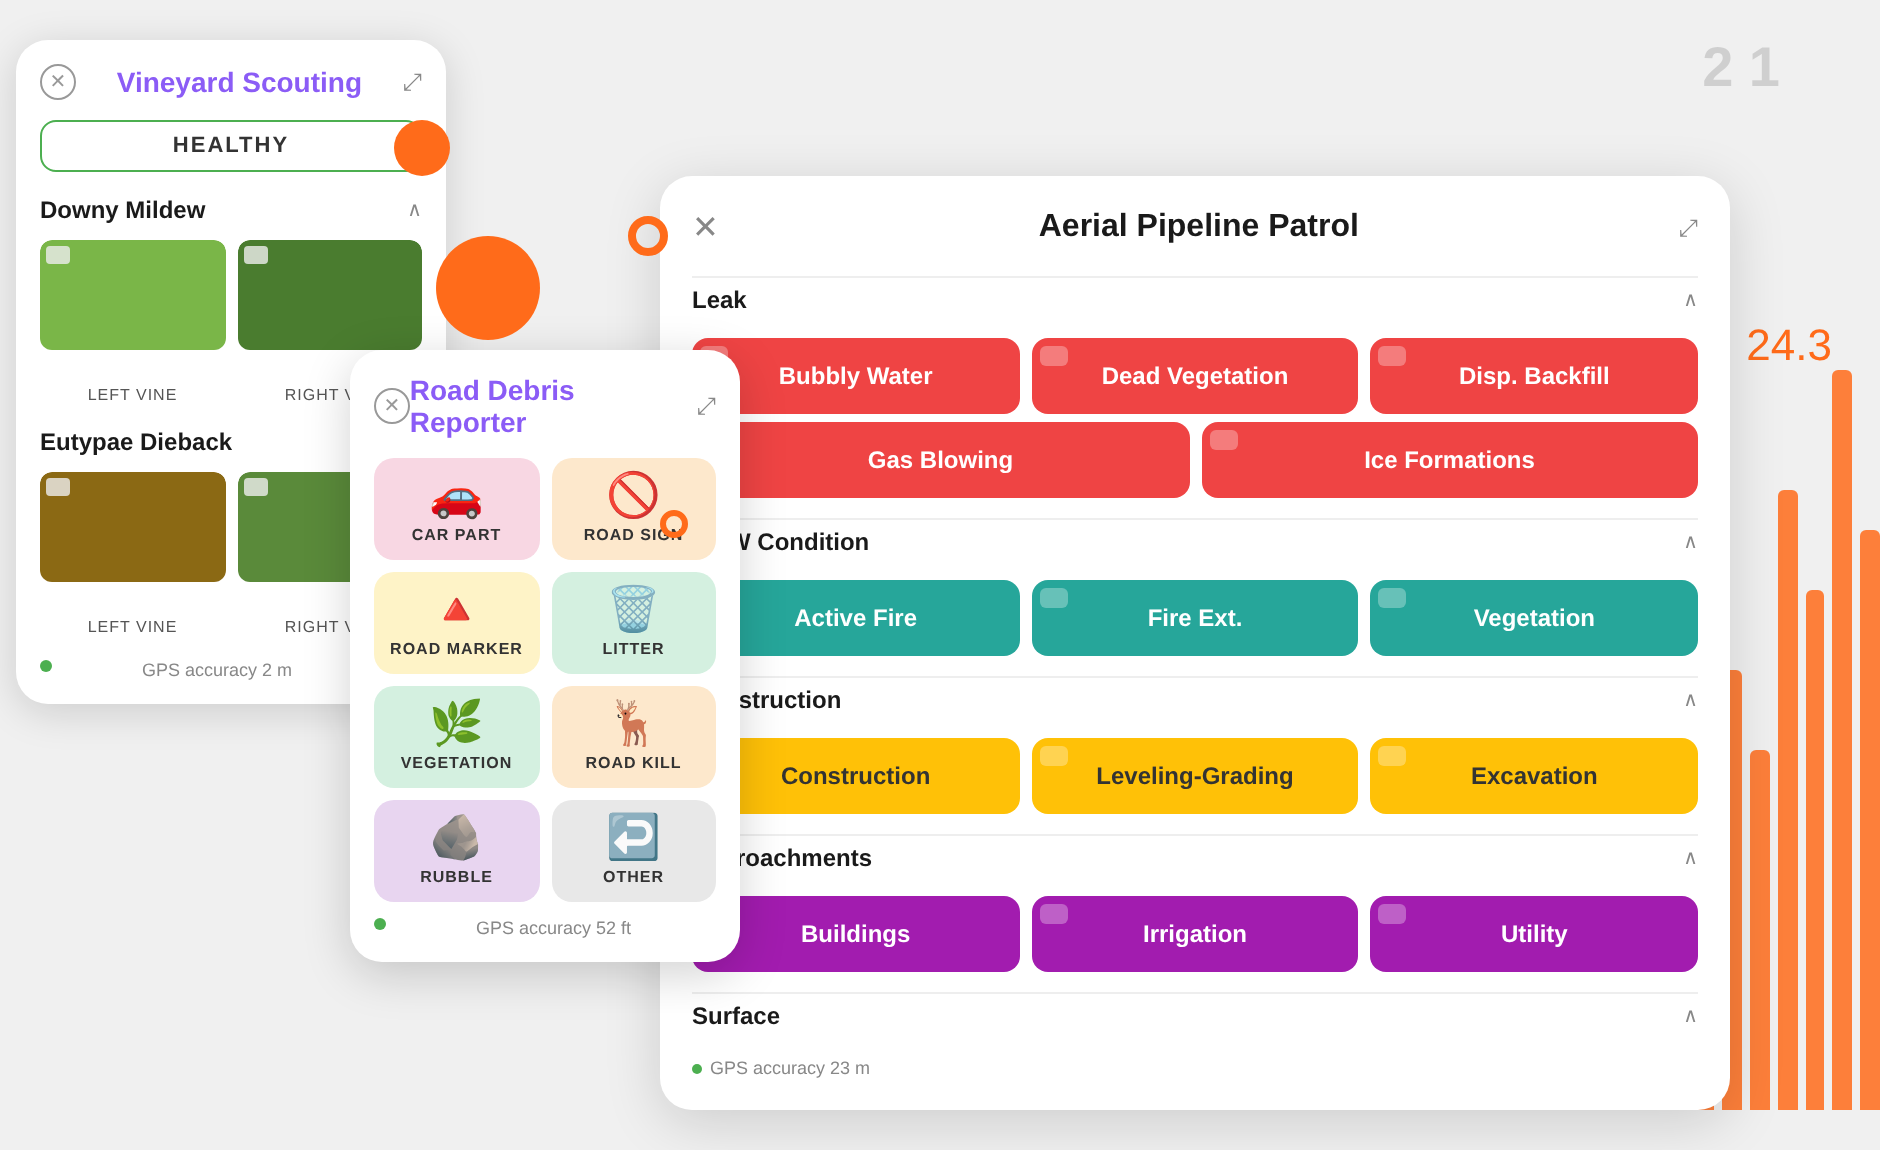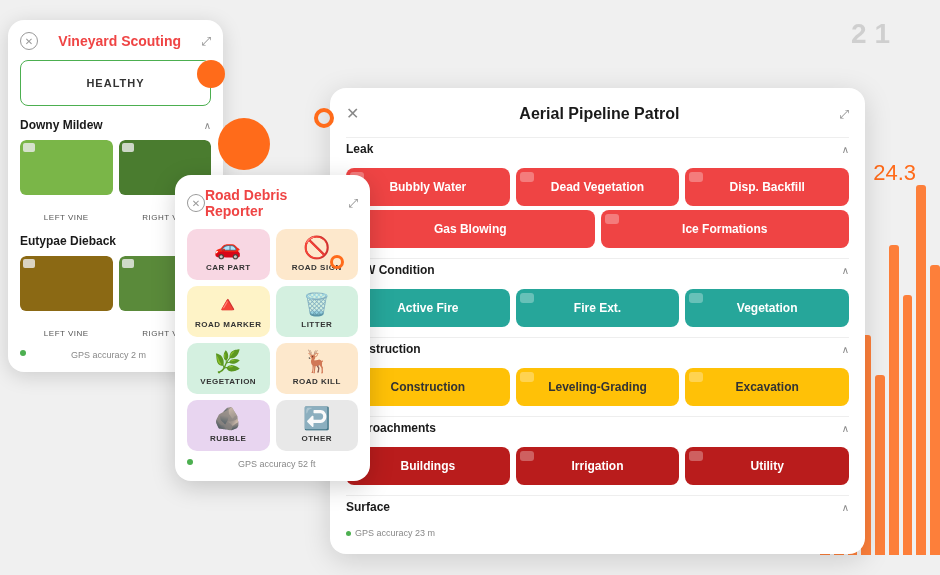--- a/index.html
+++ b/index.html
@@ -33,30 +33,30 @@
     .panel-close {
       width: 18px; height: 18px;
       border: 1.5px solid #999;
       border-radius: 50%;
       display: flex; align-items: center; justify-content: center;
       font-size: 10px; color: #999; cursor: pointer;
     }
     .panel-title {
       font-size: 14px;
       font-weight: 700;
-      color: #ef4444;
+      color: #8b5cf6;
     }
     .panel-expand {
       font-size: 12px; color: #888; cursor: pointer;
     }
     .healthy-badge {
       border: 1.5px solid #4CAF50;
       border-radius: 8px;
       text-align: center;
-      padding: 16px 0;
+      padding: 6px 0;
       font-size: 11px;
       font-weight: 700;
       color: #333;
       letter-spacing: 1px;
       margin-bottom: 12px;
     }
     .section-header {
       display: flex;
       align-items: center;
       justify-content: space-between;
@@ -234,21 +234,21 @@
     .aerial-btn .cam-badge {
       position: absolute;
       top: 4px; left: 4px;
       width: 14px; height: 10px;
       background: rgba(255,255,255,0.3);
       border-radius: 3px;
     }
     .btn-blue { background: #ef4444; }
     .btn-teal { background: #26A69A; }
     .btn-yellow { background: #FFC107; color: #333; }
-    .btn-red { background: #b91c1c; }
+    .btn-red { background: #a21caf; }
 
     .aerial-gps {
       display: flex;
       align-items: center;
       font-size: 9px;
       color: #888;
       margin-top: 6px;
     }
 
     

